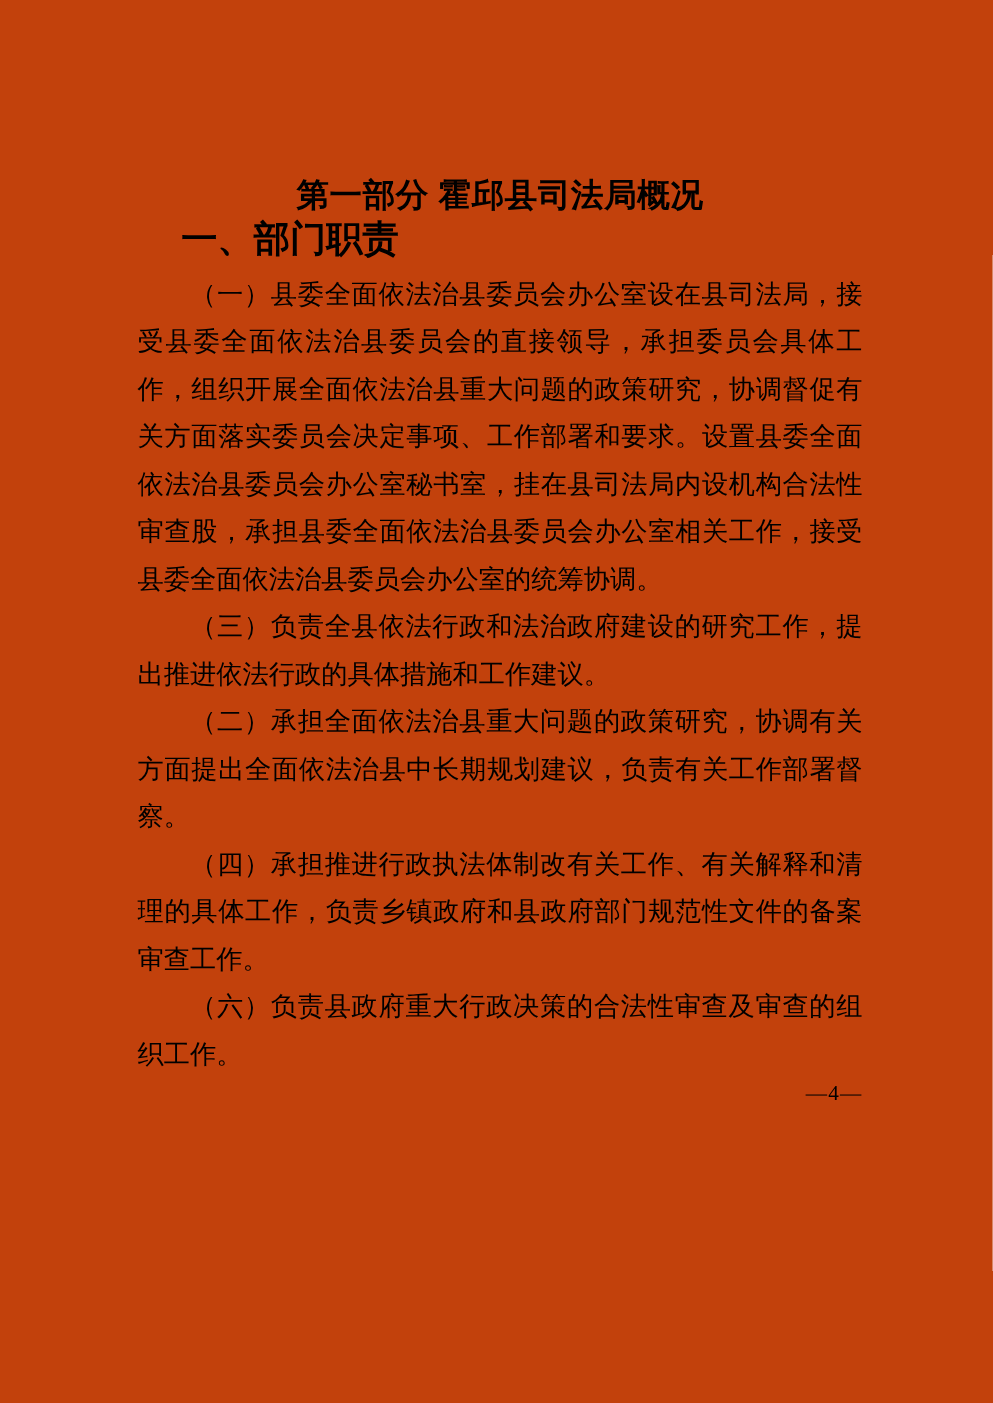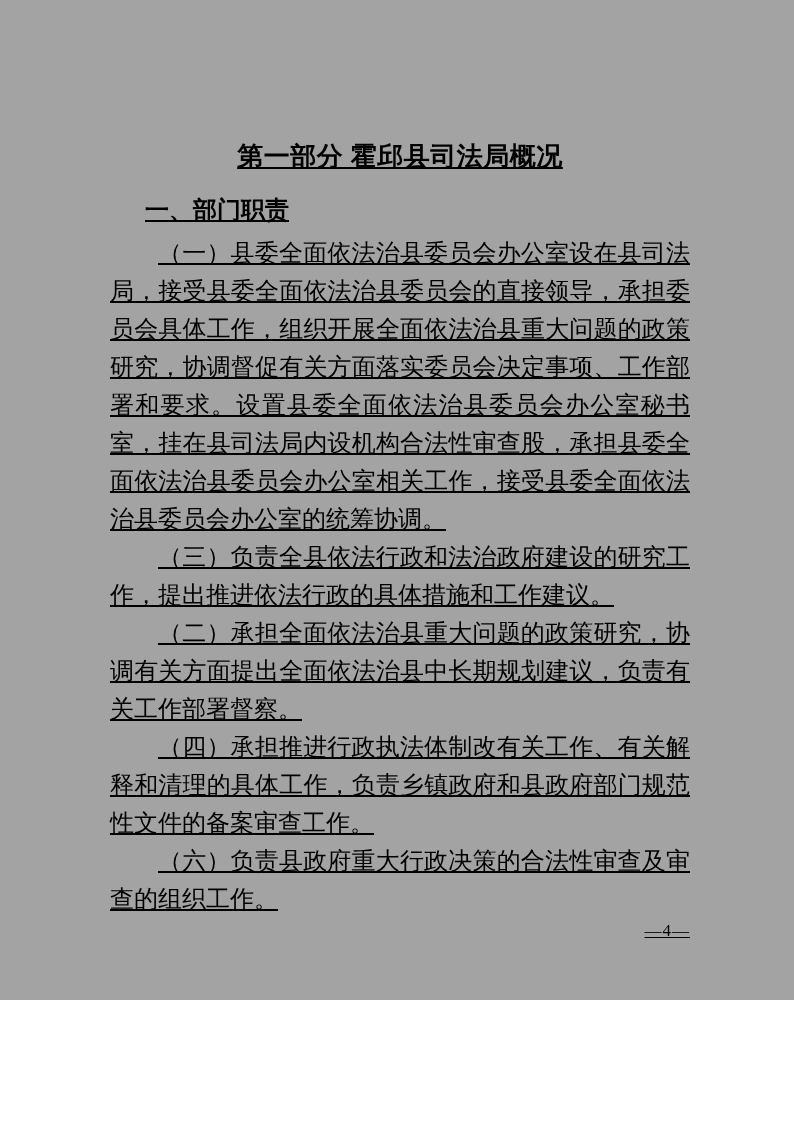--- a/index.html
+++ b/index.html
@@ -7,47 +7,46 @@
   body {
     width: 794px;
     height: 1122px;
     position: relative;
     overflow: hidden;
     color: #000000;
     font-family: "Liberation Serif", "DejaVu Serif", serif;
   }
   .page {
     width: 794px;
-    height: 1000px;
+    height: 1122px;
     padding: 141px 104px 0 110px;
-    background: #a3a3a3;
-    text-decoration: underline;
+    background: #c2410c;
   }
   .doc-title {
     font-family: "Liberation Sans", "DejaVu Sans", sans-serif;
     font-weight: bold;
     font-size: 26px;
     line-height: 30px;
     text-align: center;
     letter-spacing: 0.5px;
     white-space: pre;
   }
   .section-heading {
     font-family: "Liberation Sans", "DejaVu Sans", sans-serif;
     font-weight: bold;
-    font-size: 24px;
+    font-size: 29px;
     line-height: 24px;
-    margin-top: 27px;
+    margin-top: 9px;
     padding-left: 35px;
   }
   .body-text {
     margin-top: 12px;
   }
   .body-text p {
-    font-size: 24px;
+    font-size: 21px;
     line-height: 38px;
     text-align: justify;
     text-justify: inter-ideograph;
     text-indent: 2em;
   }
   .page-number {
     margin-top: 2px;
     text-align: right;
     font-size: 17px;
     line-height: 22px;

